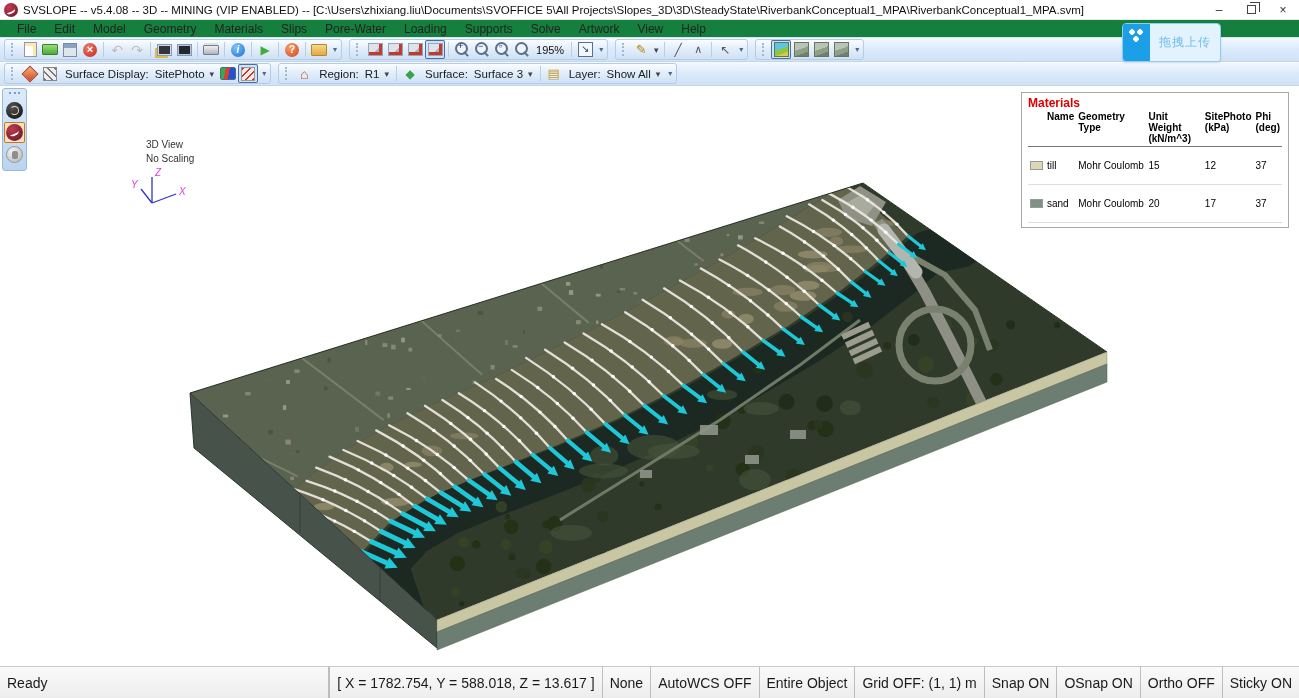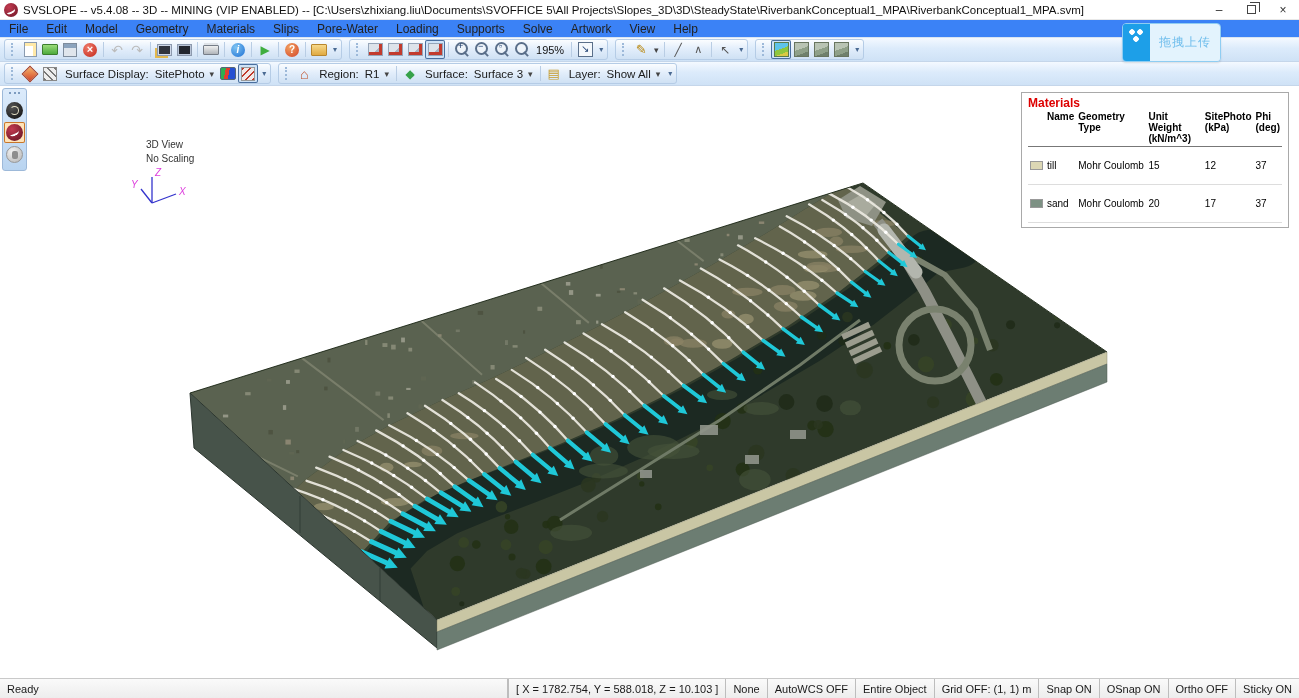--- a/index.html
+++ b/index.html
@@ -11,21 +11,21 @@
   .titlebar{height:20px;background:#ffffff;display:flex;align-items:center;padding-left:4px;border-bottom:1px solid #e8e8e8;}
   .appico{width:14px;height:14px;border-radius:50%;background:radial-gradient(circle at 35% 30%,#c23a50,#6e1626);position:relative;margin-right:5px;flex:none;}
   .appico::after{content:"";position:absolute;left:2px;top:4px;width:9px;height:5px;border-bottom:2px solid #fff;border-radius:50%;transform:rotate(-25deg);}
   .title-text{font-size:11.5px;color:#111;white-space:nowrap;overflow:hidden;}
   .winbtns{margin-left:auto;display:flex;}
   .wbtn{width:32px;height:19px;display:flex;align-items:center;justify-content:center;font-size:12px;color:#333;}
   .wbtn .rest{width:9px;height:9px;border:1px solid #444;position:relative;background:#fff;}
   .wbtn .rest::after{content:"";position:absolute;left:2px;top:-4px;width:9px;height:9px;border:1px solid #444;border-bottom:none;border-left:none;}
 
   
-  .menubar{height:18px;background:#3b82f6;display:flex;align-items:center;border-bottom:1px solid #d8e4f2;}
+  .menubar{height:18px;background:#15803d;display:flex;align-items:center;padding-left:8px;border-bottom:1px solid #d8e4f2;}
   .mi{font-size:12px;color:#222;padding:0 9px;cursor:default;}
 
   
   .tbrow{height:24px;background:linear-gradient(#f4f9ff,#dcebfb 45%,#cfe2f6);display:flex;align-items:center;padding-left:4px;border-bottom:1px solid #c5d6ea;}
   .grp{display:flex;align-items:center;height:21px;background:linear-gradient(#fbfdff,#e3eefb 45%,#cfe1f4);border:1px solid #b5cce6;border-radius:3px;padding:0 4px 0 6px;margin-right:7px;position:relative;}
   .grp::before{content:"";width:3px;height:13px;margin-right:4px;border-left:2px dotted #9db9d9;}
   .grp::after{content:"▾";font-size:8px;color:#4a6a92;margin-left:4px;}
   .tico{width:20px;height:19px;display:flex;align-items:center;justify-content:center;font-size:12px;border-radius:2px;position:relative;}
   .tsep{width:1px;height:15px;background:#b9cde4;margin:0 3px;}
   .sel{box-shadow:inset 0 0 0 1px #4a6f9e;background:#cfe3f8;}
@@ -97,21 +97,21 @@
 
   
   .upload{position:absolute;top:23px;left:1122px;height:39px;display:flex;border-radius:4px;overflow:hidden;border:1px solid #8fcdf2;box-shadow:0 1px 2px rgba(0,0,0,.12);z-index:20;}
   .upload .logo{width:27px;background:
      radial-gradient(circle 3px at 9px 8px,#fff 2.5px,transparent 3px),
      radial-gradient(circle 3px at 17px 8px,#fff 2.5px,transparent 3px),
      radial-gradient(circle 3px at 13px 15px,#fff 2.5px,transparent 3px),#1d9fe8;}
   .upload .txt{background:#e3f3fd;color:#6ebde decided;color:#6ebdec;font-size:12px;display:flex;align-items:center;padding:0 9px;letter-spacing:1px;}
 
   
-  .statusbar{height:20px;background:linear-gradient(#fafafa,#ededed);border-top:1px solid #c9c9c9;display:flex;align-items:center;font-size:11px;color:#1a1a1a;}
+  .statusbar{height:32px;background:linear-gradient(#fafafa,#ededed);border-top:1px solid #c9c9c9;display:flex;align-items:center;font-size:14px;color:#1a1a1a;}
   .statusbar .ready{padding-left:7px;}
   .statusbar .right{margin-left:auto;display:flex;height:100%;align-items:center;}
   .seg{border-left:1px solid #bdbdbd;padding:0 7px;height:100%;display:flex;align-items:center;white-space:nowrap;}
   .seg.coords{border-left:2px solid #bdbdbd;}
 </style>
 </head>
 <body>
 
 <div class="app">
 
@@ -847,21 +847,21 @@
             <td>37</td>
           </tr>
         </tbody>
       </table>
     </div>
   </div>
 
   <div class="statusbar">
     <span class="ready">Ready</span>
     <span class="right">
-      <span class="seg coords">[ X = 1782.754, Y = 588.018, Z = 10.103 ]</span>
+      <span class="seg coords">[ X = 1782.754, Y = 588.018, Z = 13.617 ]</span>
       <span class="seg">None</span>
       <span class="seg">AutoWCS OFF</span>
       <span class="seg">Entire Object</span>
       <span class="seg">Grid OFF: (1, 1) m</span>
       <span class="seg">Snap ON</span>
       <span class="seg">OSnap ON</span>
       <span class="seg">Ortho OFF</span>
       <span class="seg">Sticky ON</span>
     </span>
   </div>

